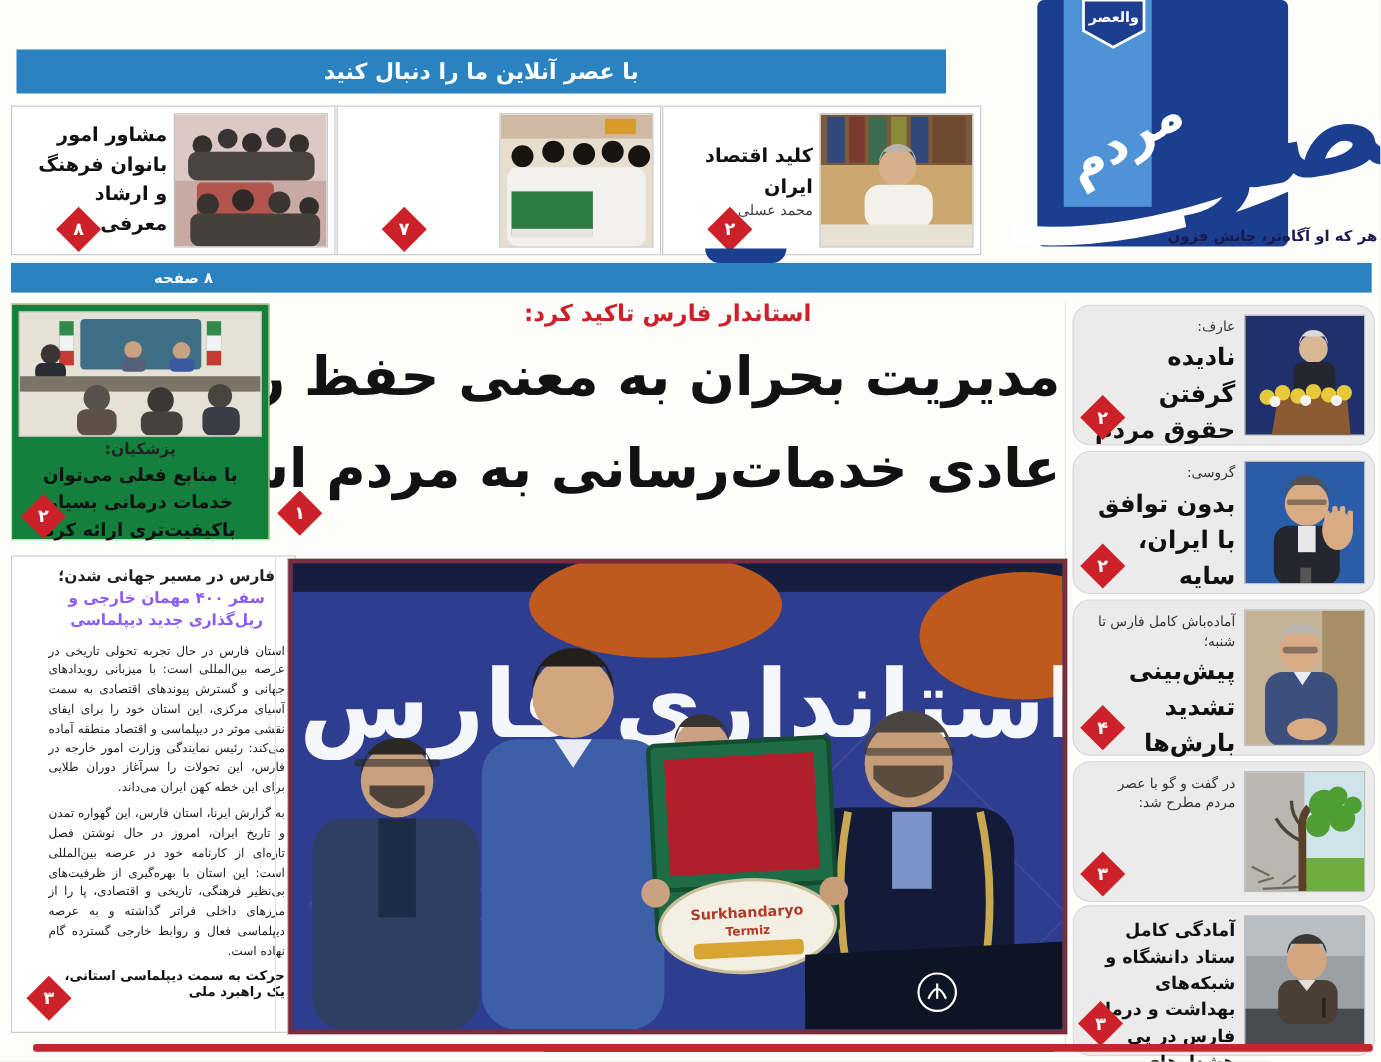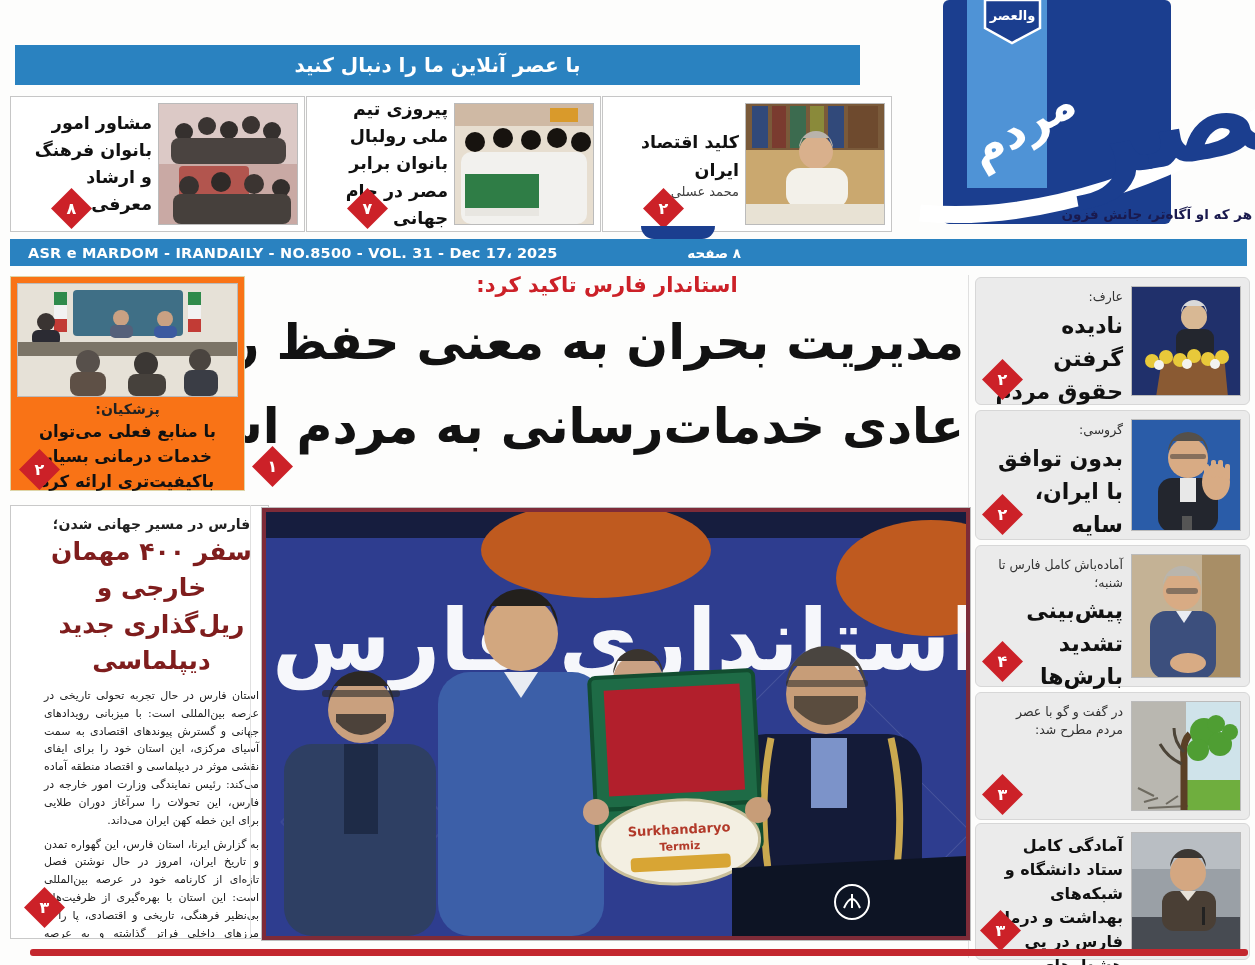--- a/index.html
+++ b/index.html
@@ -24,34 +24,34 @@
   .fold{left:641px;top:226px;width:74px;height:13px;background:#1b3e8f;border-radius:0 0 26px 26px;}
   .dateline{left:10px;top:239px;width:1237px;height:27px;background:#2a82c0;display:flex;align-items:center;color:#fff;font-weight:bold;}
   .dateline .lat{font-size:14.5px;margin-left:18px;letter-spacing:.2px;direction:ltr;}
   .dateline .pg{font-size:13.5px;margin-left:130px;direction:rtl;}
   .dateline .per{font-size:13.5px;margin-left:auto;margin-right:16px;direction:rtl;}
   
   .lead{left:250px;top:273px;width:714px;text-align:center;direction:rtl;}
   .lead .kick{color:#cc2128;font-weight:bold;font-size:21px;margin-bottom:4px;}
   .lead .h{color:#121212;font-weight:bold;font-size:49px;line-height:1.72;white-space:nowrap;}
   
-  .ybox{left:10px;top:276px;width:233px;height:213px;background:#f97316;border:1px solid #ded5a8;}
+  .ybox{left:10px;top:276px;width:233px;height:213px;background:#15803d;border:1px solid #ded5a8;}
   .ybox .ph{position:absolute;left:6px;right:6px;top:6px;height:112px;border:1px solid #bbb;overflow:hidden;background:#e3ded4;}
   .ybox .kick{position:absolute;top:124px;left:0;right:0;text-align:center;font-size:14px;font-weight:bold;color:#222;direction:rtl;}
   .ybox .t{position:absolute;top:143px;left:8px;right:8px;text-align:center;font-size:16.5px;font-weight:bold;color:#111;line-height:1.5;direction:rtl;}
   
   .article{left:10px;top:505px;width:233px;height:432px;background:#fff;border:1px solid #c9c9c9;overflow:hidden;direction:rtl;padding-left:24px;}
   .article .kick{text-align:center;font-weight:bold;font-size:14px;color:#222;margin:10px 6px 2px;}
-  .article .ttl{text-align:center;font-weight:bold;font-size:25px;color:#7f1d1d;line-height:1.45;margin:2px 6px 8px;}
+  .article .ttl{text-align:center;font-weight:bold;font-size:14px;color:#8b5cf6;line-height:1.45;margin:2px 6px 8px;}
   .article p{font-size:11px;line-height:1.62;color:#1c1c1c;text-align:justify;margin:0 9px 6px;}
   .article .sub{font-weight:bold;font-size:12px;color:#111;margin:2px 9px 4px;}
   
   .mainphoto{left:262px;top:508px;width:700px;height:424px;border:4px solid #7e2b38;outline:1px solid #bdbdbd;background:#2e3d8f;overflow:hidden;}
   
-  .sbox{left:975px;width:273px;background:#ebebeb;border:1px solid #d7d7d7;border-radius:6px;}
+  .sbox{left:975px;width:273px;background:#ebebeb;border:1px solid #d7d7d7;border-radius:16px;}
   .sbox .ph{position:absolute;right:8px;top:8px;width:108px;bottom:8px;border:1px solid #bbb;overflow:hidden;background:#ddd;}
   .sbox .txt{position:absolute;left:12px;right:126px;top:10px;bottom:6px;direction:rtl;text-align:right;}
   .sbox .kick{font-size:12.5px;color:#333;margin-bottom:3px;line-height:1.4;}
   .sbox .t{font-size:22px;font-weight:bold;color:#111;line-height:1.5;}
   .sep{background:#e0e0e0;width:1px;}
   .bottombar{left:30px;top:949px;width:1218px;height:7px;background:#c3272e;border-radius:3px;}
   svg text{font-family:"DejaVu Sans",sans-serif;}
 </style>
 </head>
 <body>
@@ -111,23 +111,20 @@
         <circle cx="20" cy="38" r="10" fill="#17130f"></circle>
           <circle cx="48" cy="34" r="10" fill="#17130f"></circle>
           <circle cx="76" cy="36" r="10" fill="#17130f"></circle>
           <circle cx="102" cy="34" r="10" fill="#17130f"></circle>
           <circle cx="126" cy="38" r="10" fill="#17130f"></circle>
         <rect x="6" y="48" width="126" height="72" rx="10" fill="#f2f1ee"></rect>
         <rect x="10" y="70" width="74" height="40" fill="#2f7d46"></rect>
         <rect x="10" y="104" width="74" height="8" fill="#e8e6e1"></rect>
       </svg>
     </div>
-    <div class="txt">
-        <div class="t">پیروزی تیم ملی رولبال بانوان برابر مصر در جام جهانی</div>
-      </div>
     <div class="diamond" style="left:46px;bottom:8px;">
         <span>۷</span>
       </div>
   </div>
 
   <div class="abs tbox" style="left:602px;width:288px;">
     <div class="ph">
       <svg width="138" height="120" viewBox="0 0 138 120">
         <rect width="138" height="120" fill="#caa86f"></rect>
         <rect x="0" y="0" width="138" height="46" fill="#7a5a3a"></rect>
@@ -147,21 +144,20 @@
       <div class="t">کلید اقتصاد ایران</div>
       <div class="a">محمد عسلی</div>
     </div>
     <div class="diamond" style="left:46px;bottom:8px;">
         <span>۲</span>
       </div>
   </div>
 
   <div class="abs fold"></div>
   <div class="abs dateline">
-    <span class="lat">ASR e MARDOM - IRANDAILY - NO.8500 - VOL. 31 - Dec 17، 2025</span>
     <span class="pg">۸ صفحه</span>
   </div>
 
   <div class="abs lead">
     <div class="kick">استاندار فارس تاکید کرد:</div>
     <div class="h">مدیریت بحران به معنی حفظ روند</div>
     <div class="h">عادی خدمات‌رسانی به مردم است</div>
   </div>
   <div class="diamond abs" style="left:258px;top:452px;">
       <span>۱</span>

